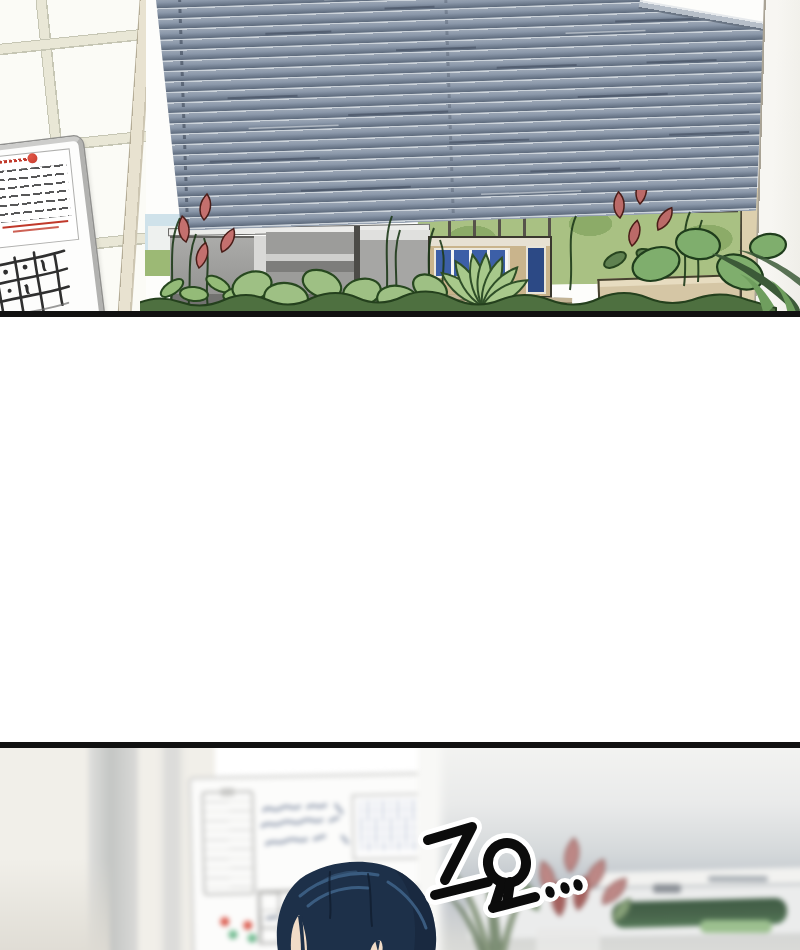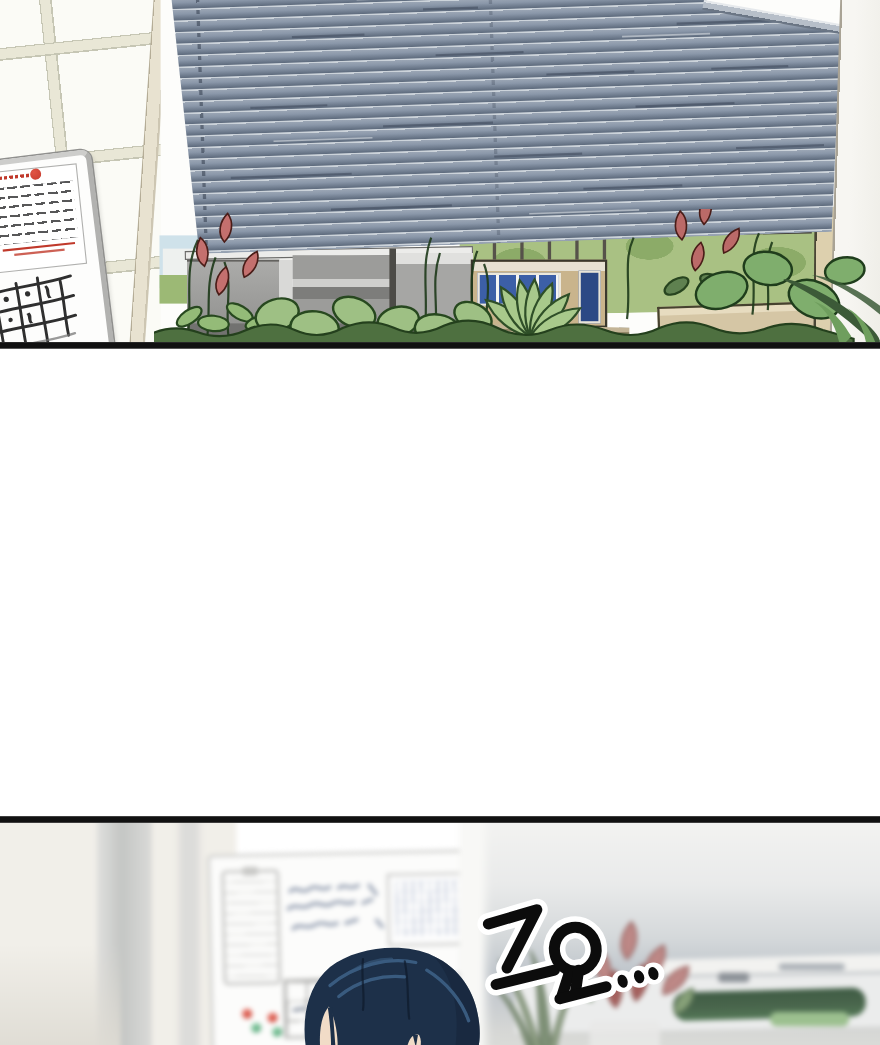--- a/index.html
+++ b/index.html
@@ -117,21 +117,21 @@
   .frameband{left:0;top:0;width:20px;height:100%;background:#f8f8f6;box-shadow:4px 0 8px rgba(248,248,246,.9);}
   .desk1{left:50px;top:148px;width:342px;height:50px;background:var(--desk-white);border-top:2px solid #b9bec2;transform:rotate(-1deg);}
   .desk2{left:180px;top:132px;width:212px;height:18px;background:#f2f2f0;transform:rotate(-1.5deg);}
   .mark1{left:235px;top:146px;width:28px;height:9px;background:#8d9298;border-radius:3px;}
   .mark2{left:290px;top:138px;width:60px;height:6px;background:#aab0b6;border-radius:3px;}
   .shelfg{left:194px;top:162px;width:175px;height:26px;border-radius:12px;transform:rotate(-1.5deg);
     background:linear-gradient(180deg,#3f5c44,var(--shelf-green) 55%,#557a58);}
   .shelfgl{left:282px;top:182px;width:72px;height:13px;background:var(--shelf-green-light);border-radius:6px;}
   .plants2{left:428px;top:86px;width:270px;height:136px;}
   .hair{left:272px;top:112px;width:170px;height:92px;filter:blur(.7px);z-index:4;}
-  .sfx{left:410px;top:58px;width:220px;height:126px;z-index:6;}
+  .sfx{left:394px;top:58px;width:220px;height:126px;z-index:6;}
   .sfxsvg{left:0;top:0;width:220px;height:126px;}
   .sfxlive{left:0;top:0;width:220px;height:126px;color:transparent;font-size:58px;font-weight:bold;overflow:hidden;}
 </style>
 </head>
 <body>
 
 <div class="stage">
 
   <section class="p1">
     <div class="tiles"></div>

